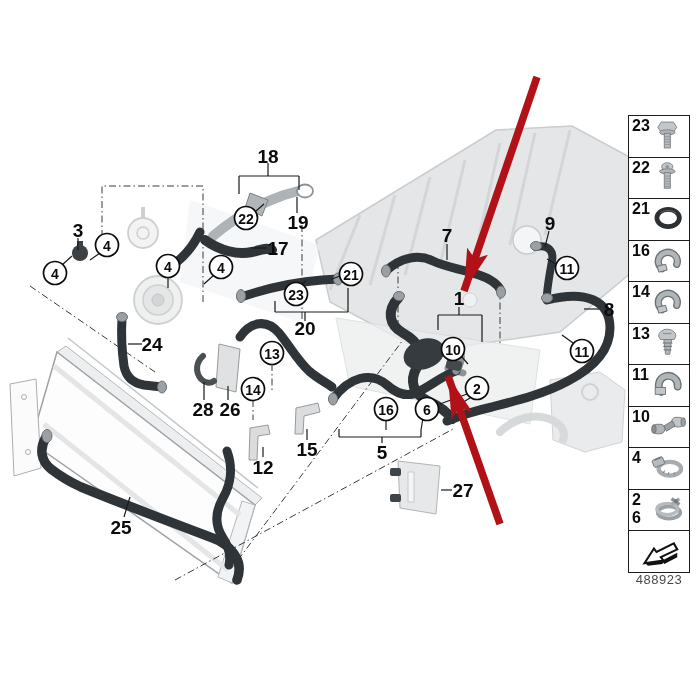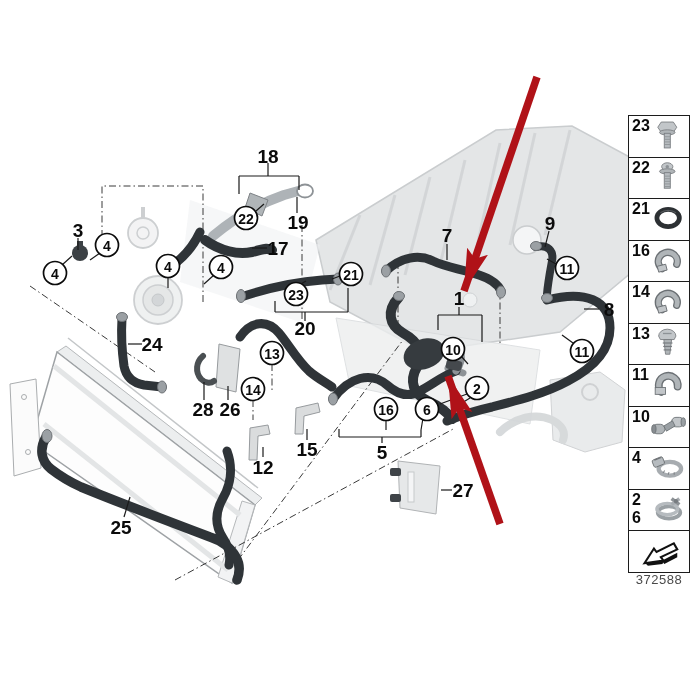--- a/index.html
+++ b/index.html
@@ -420,14 +420,14 @@
         <div class="licon">
           <svg viewBox="0 0 44 40" xmlns="http://www.w3.org/2000/svg">
             <polygon points="24,30 42,21 42,26 27,34" fill="#111"></polygon>
             <polygon points="5,33 26,30 25,34 8,36" fill="#111"></polygon>
             <path d="M4,33 L15,16 L18,20 L38,10 L42,17 L23,26 L26,30 Z" fill="#fff" stroke="#111" stroke-width="2.4" stroke-linejoin="miter"></path>
           </svg>
         </div>
       </div>
     </aside>
 
-  <div class="code">372588</div>
+  <div class="code">488923</div>
 </div>
 
 </body></html>

